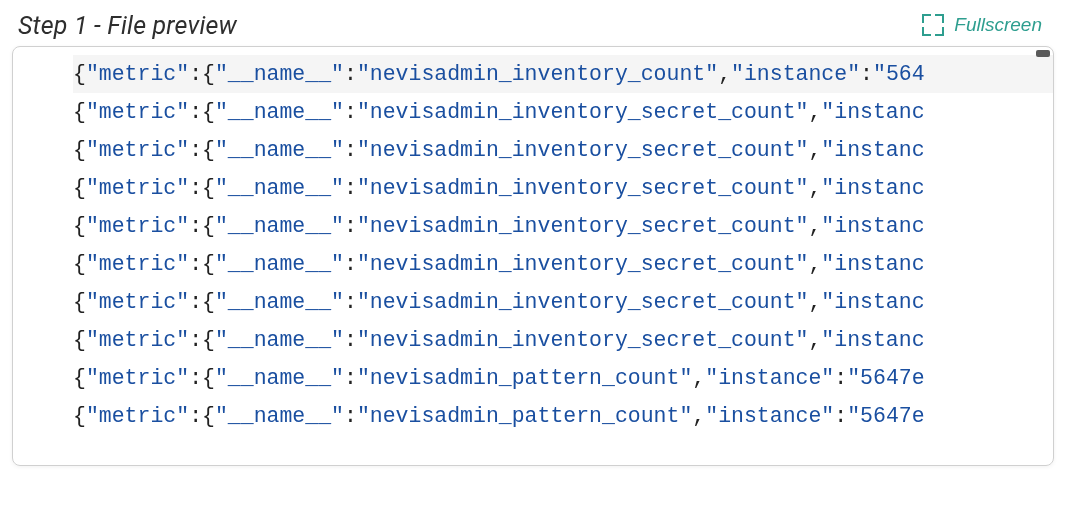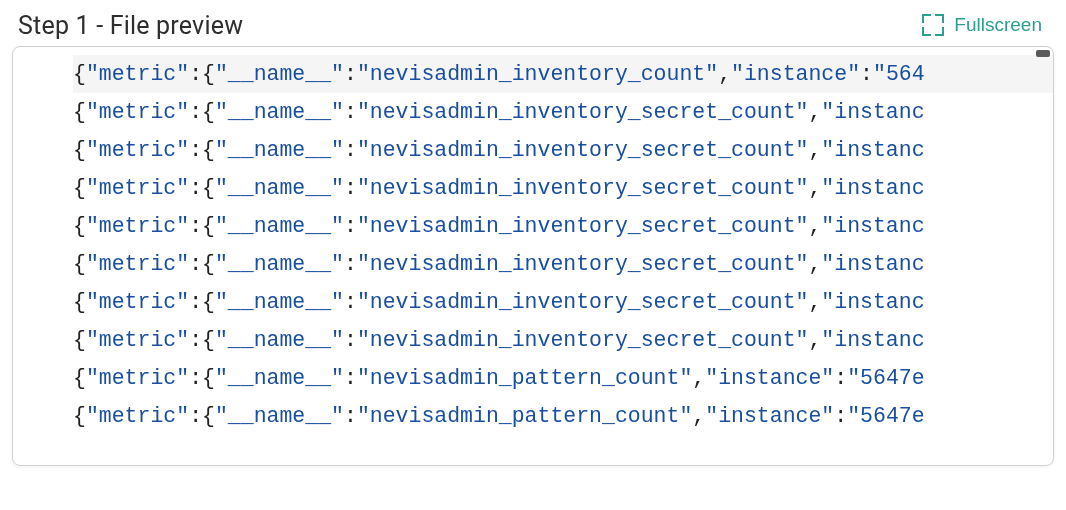--- a/index.html
+++ b/index.html
@@ -14,31 +14,33 @@
     display: flex;
     align-items: center;
     justify-content: space-between;
     padding: 0 6px 6px 6px;
   }
   .title {
     font-size: 25px;
     font-weight: 400;
     color: #2e2e2e;
     letter-spacing: 0.2px;
+    font-style: italic;
   }
   .fullscreen-btn {
     display: inline-flex;
     align-items: center;
     gap: 10px;
     color: #2e9e8f;
     font-size: 19px;
     background: none;
     border: none;
     cursor: pointer;
     padding: 4px 6px;
+    font-style: italic;
   }
   .fullscreen-btn .icon {
     width: 22px;
     height: 22px;
     display: inline-block;
     position: relative;
   }
   
   .fullscreen-btn .icon::before,
   .fullscreen-btn .icon::after,

